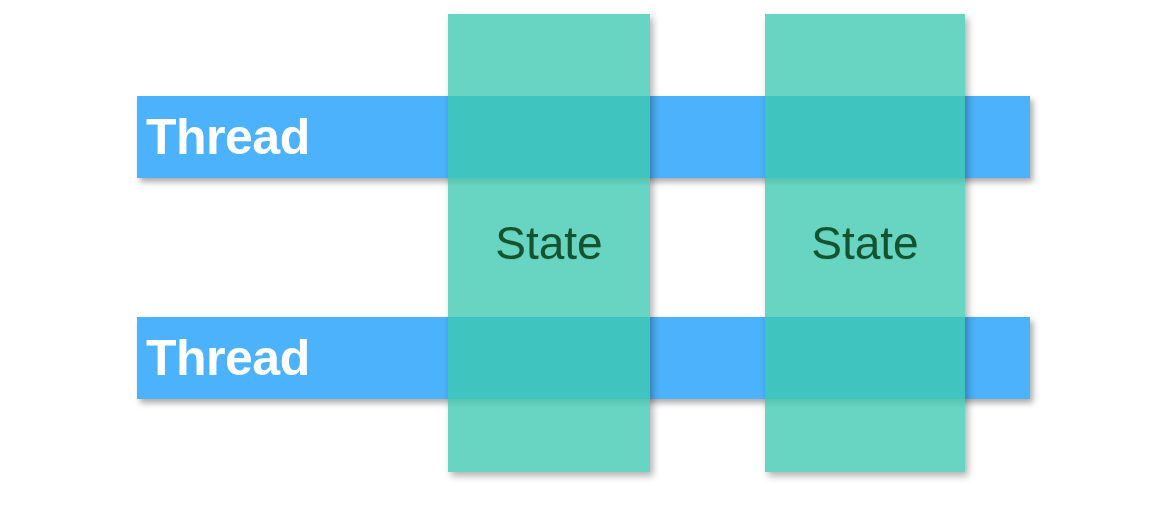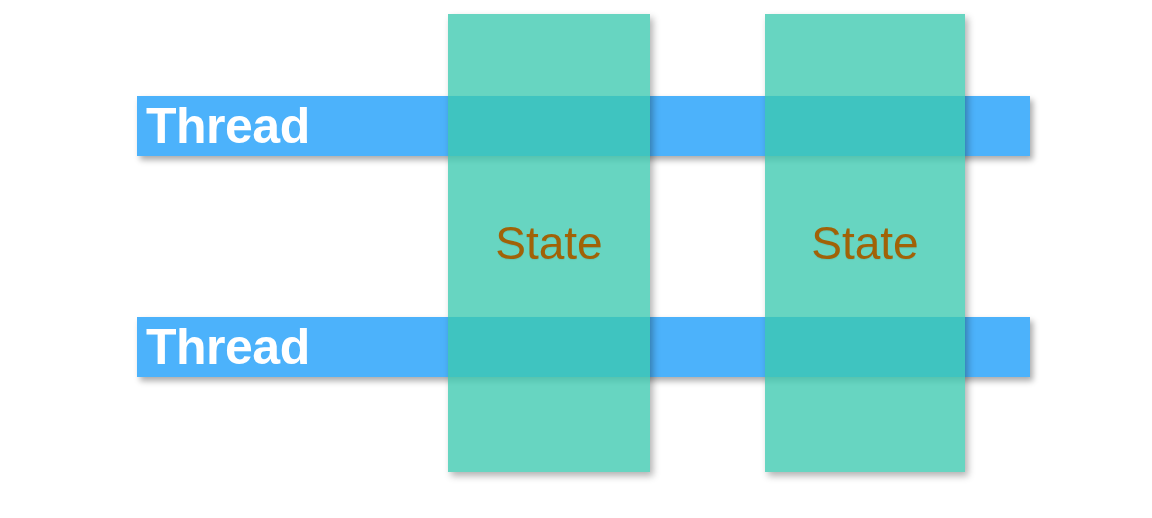--- a/index.html
+++ b/index.html
@@ -14,21 +14,21 @@
     position: relative;
     width: 1152px;
     height: 518px;
     background: #ffffff;
     overflow: hidden;
   }
   .thread-bar {
     position: absolute;
     left: 137px;
     width: 893px;
-    height: 60px;
+    height: 82px;
     background: #4cb2fb;
     box-shadow: 3px 4px 6px rgba(0, 0, 0, 0.33);
     z-index: 1;
   }
   #thread-bar-1 { top: 96px; }
   #thread-bar-2 { top: 317px; }
   .thread-label {
     position: absolute;
     left: 9px;
     top: 50%;
@@ -53,21 +53,21 @@
   }
   #state-rect-1 {
     left: 448px;
     width: 202px;
   }
   #state-rect-2 {
     left: 765px;
     width: 200px;
   }
   .state-label {
-    color: #a16207;
+    color: #14532d;
     font-size: 46px;
     font-weight: normal;
     line-height: 1;
     white-space: nowrap;
     text-shadow: 0 1px 1px rgba(0, 0, 0, 0.07);
   }
 </style>
 </head>
 <body>
 

